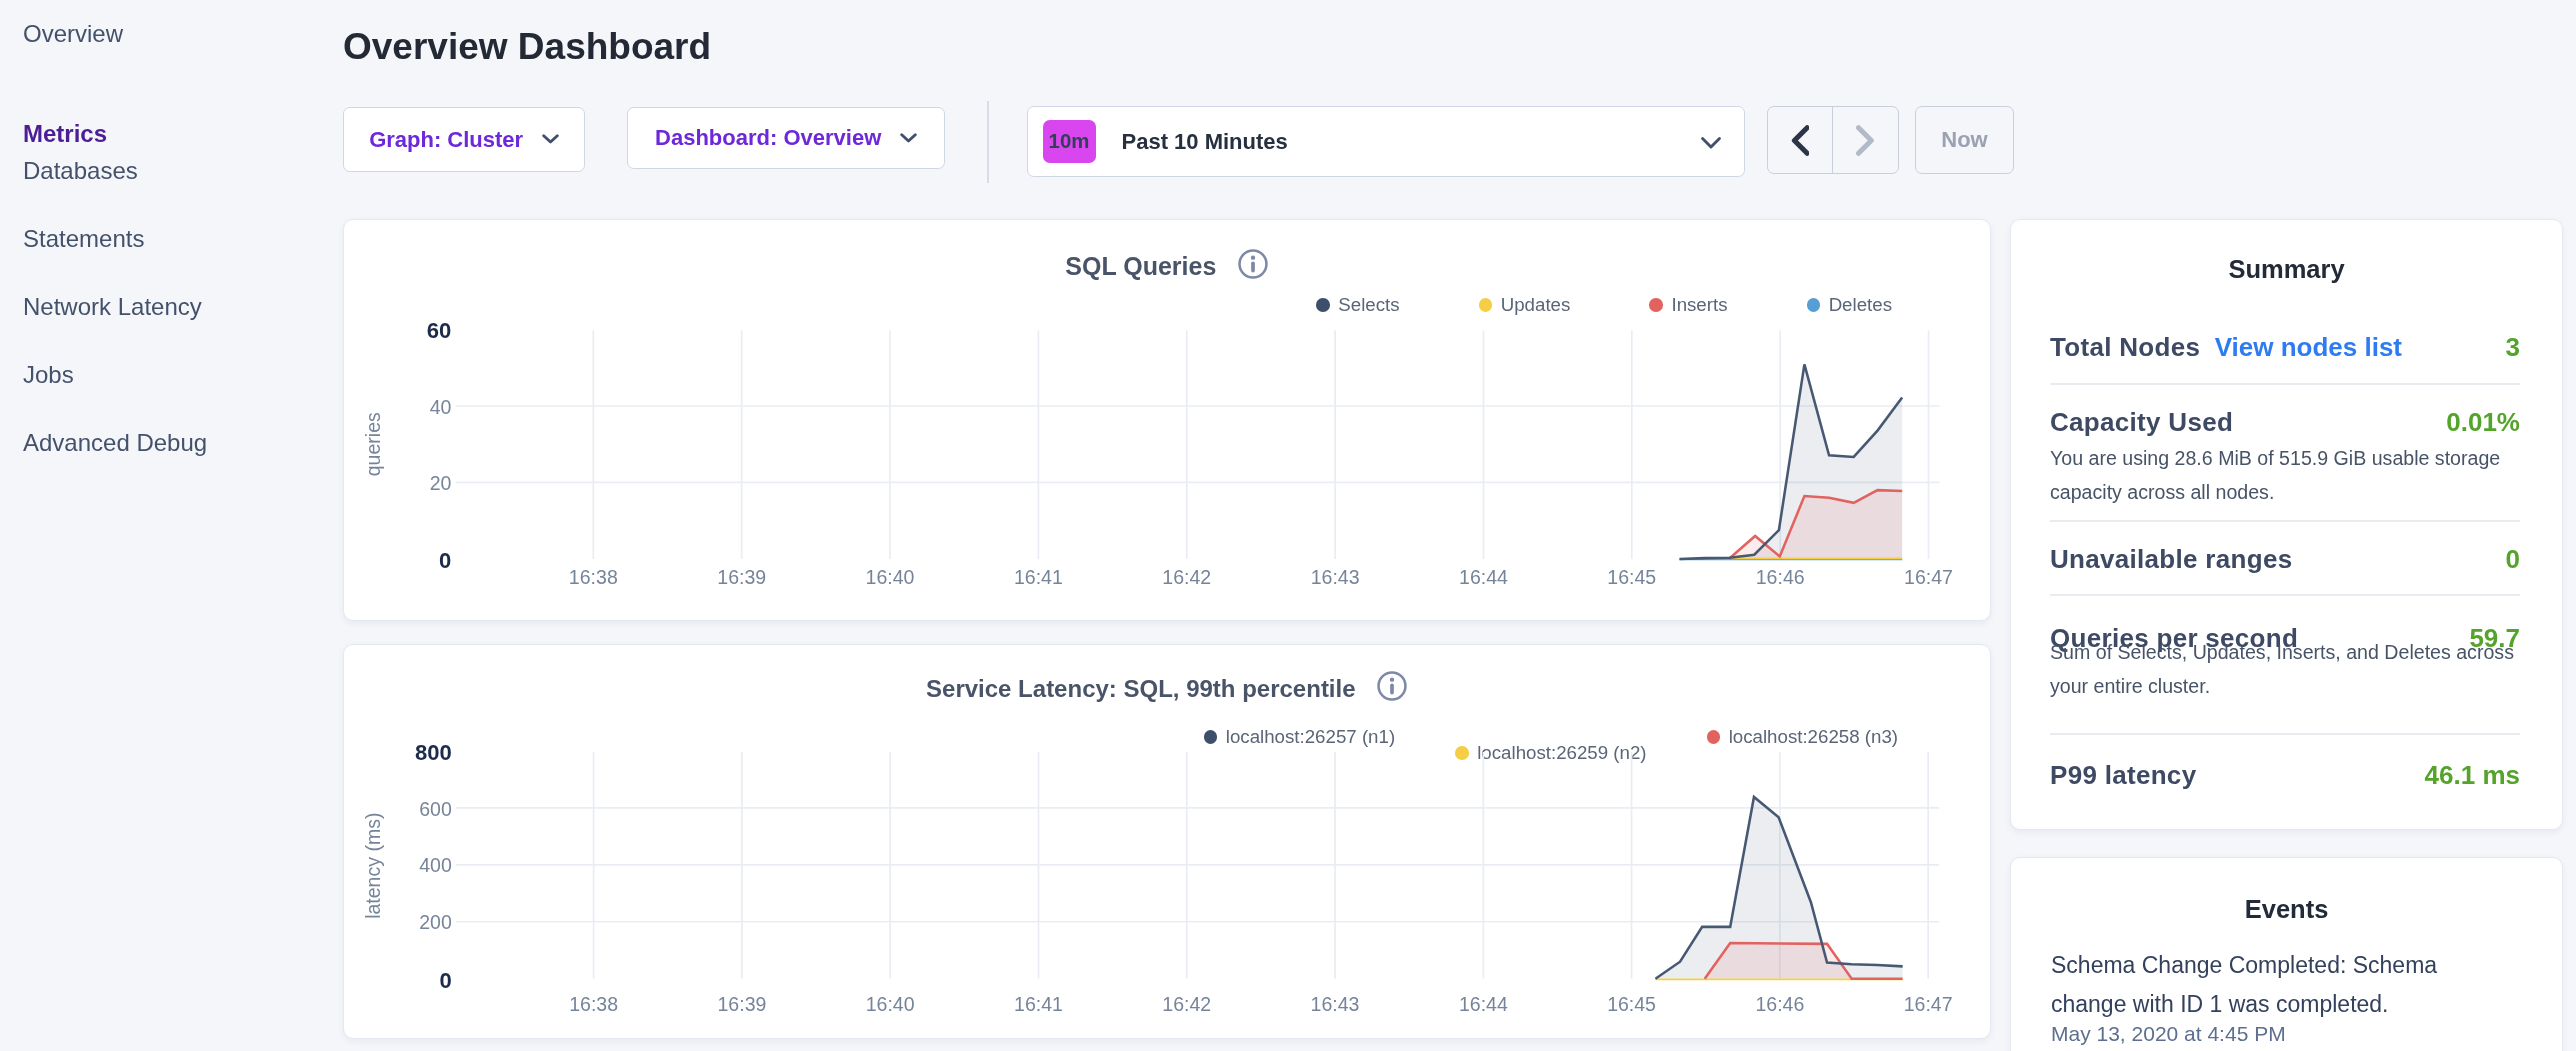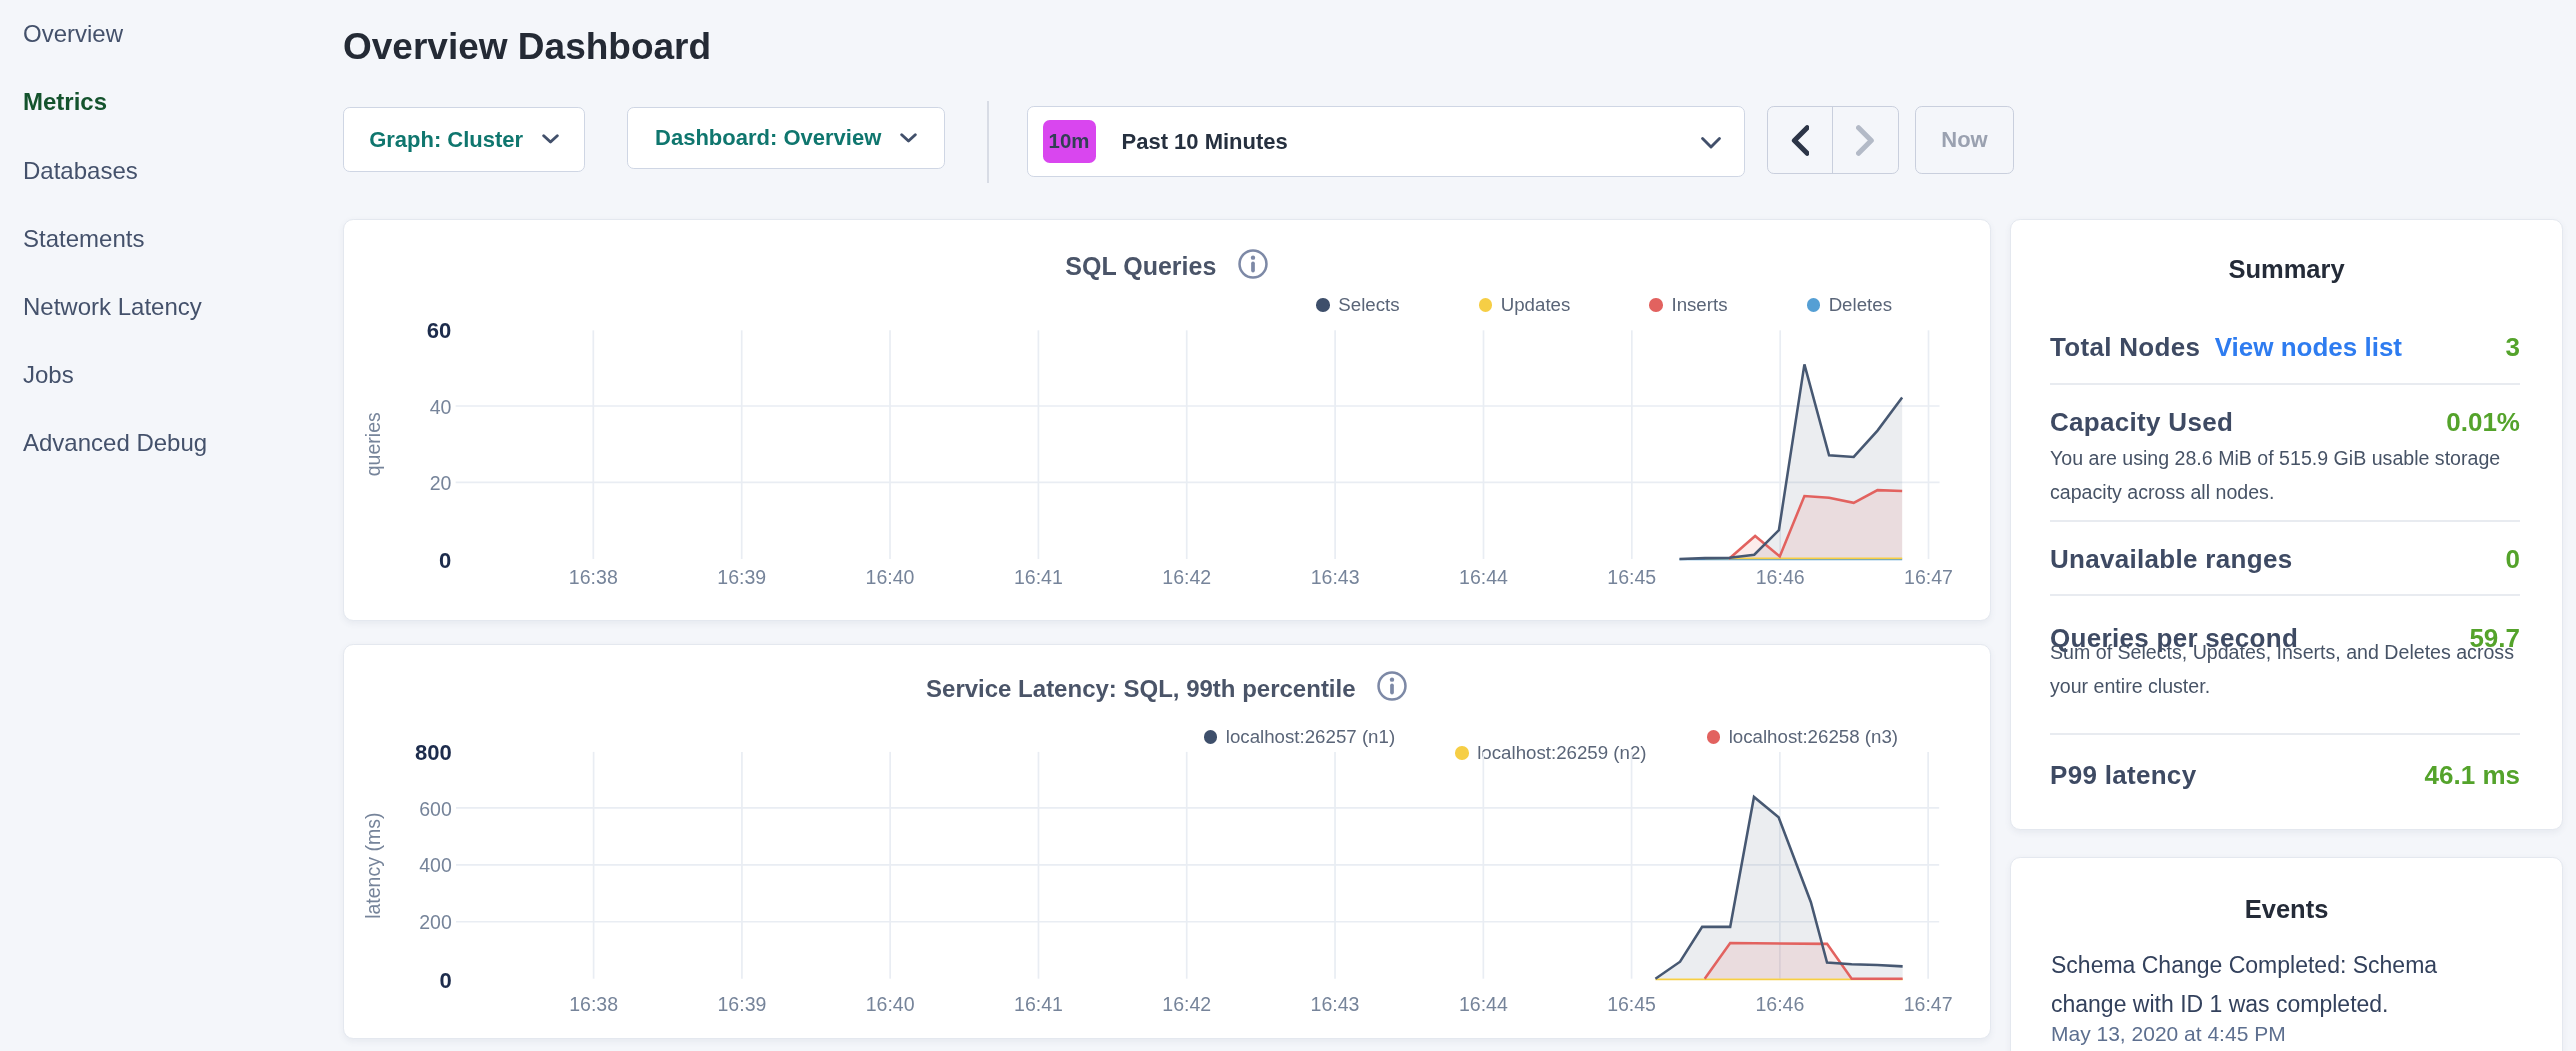--- a/index.html
+++ b/index.html
@@ -1,25 +1,25 @@
 <!DOCTYPE html>
 <html style="font-size:13.6px"><head>
 <meta charset="utf-8">
 <style>
   html,body{margin:0;padding:0;}
   body{width:2576px;height:1051px;background:#f4f6fa;font-family:"Liberation Sans",sans-serif;overflow:hidden;position:relative;}
   .abs{position:absolute;}
   
   .nav{position:absolute;left:23px;top:0;font-size:24px;color:#44516b;}
   .nav div{position:absolute;left:0;white-space:nowrap;}
-  .nav .active{color:#14532d;font-weight:bold;}
+  .nav .active{color:#4c1d95;font-weight:bold;margin-top:32px;}
   
   .pagetitle{position:absolute;left:343px;top:26px;font-size:37px;font-weight:bold;color:#242a35;letter-spacing:0px;}
   
-  .dd{position:absolute;background:#fff;border:1.7px solid #cfd6e4;border-radius:6.8px;box-sizing:border-box;display:flex;align-items:center;justify-content:center;font-size:22px;font-weight:bold;color:#0f766e;}
+  .dd{position:absolute;background:#fff;border:1.7px solid #cfd6e4;border-radius:6.8px;box-sizing:border-box;display:flex;align-items:center;justify-content:center;font-size:22px;font-weight:bold;color:#6d28d9;}
   .chev{margin-left:18.7px;}
   .vdiv{position:absolute;left:987px;top:101px;width:1.7px;height:82px;background:#d8dce5;}
   .timebox{position:absolute;left:1027px;top:106px;width:718px;height:71px;background:#fff;border:1.7px solid #cfd6e4;border-radius:6.8px;box-sizing:border-box;display:flex;align-items:center;}
   .badge10m{margin-left:14.5px;background:#d946ef;border-radius:6.8px;width:53px;height:43px;display:flex;align-items:center;justify-content:center;font-size:20.4px;font-weight:bold;color:#333f55;}
   .pastt{margin-left:26px;font-size:22px;font-weight:bold;color:#26303f;}
   .tchev{position:absolute;right:22px;top:29px;}
   .navbtns{position:absolute;left:1767px;top:106px;width:132px;height:68px;border:1.7px solid #c9cfdd;border-radius:6.8px;box-sizing:border-box;display:flex;}
   .navbtns .half{width:50%;height:100%;display:flex;align-items:center;justify-content:center;}
   .navbtns .half:first-child{border-right:1.7px solid #c9cfdd;box-sizing:border-box;}
   .nowbtn{position:absolute;left:1915px;top:106px;width:99px;height:68px;border:1.7px solid #c9cfdd;border-radius:6.8px;box-sizing:border-box;display:flex;align-items:center;justify-content:center;font-size:22px;font-weight:bold;color:#9aa1b0;}

